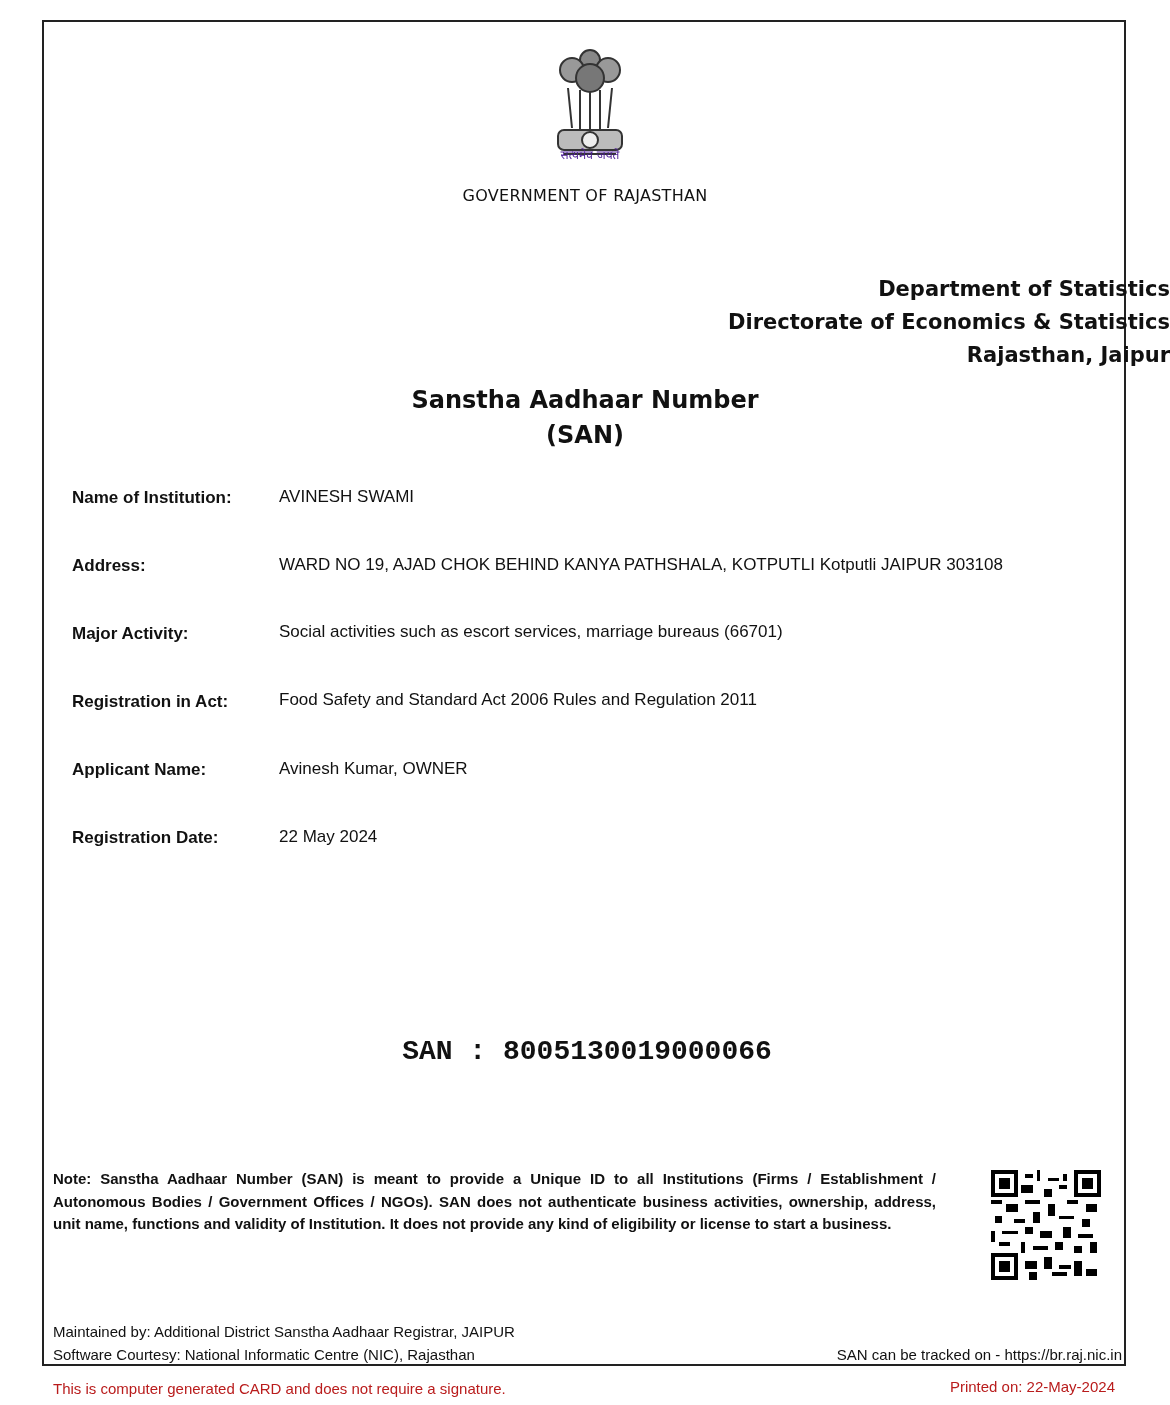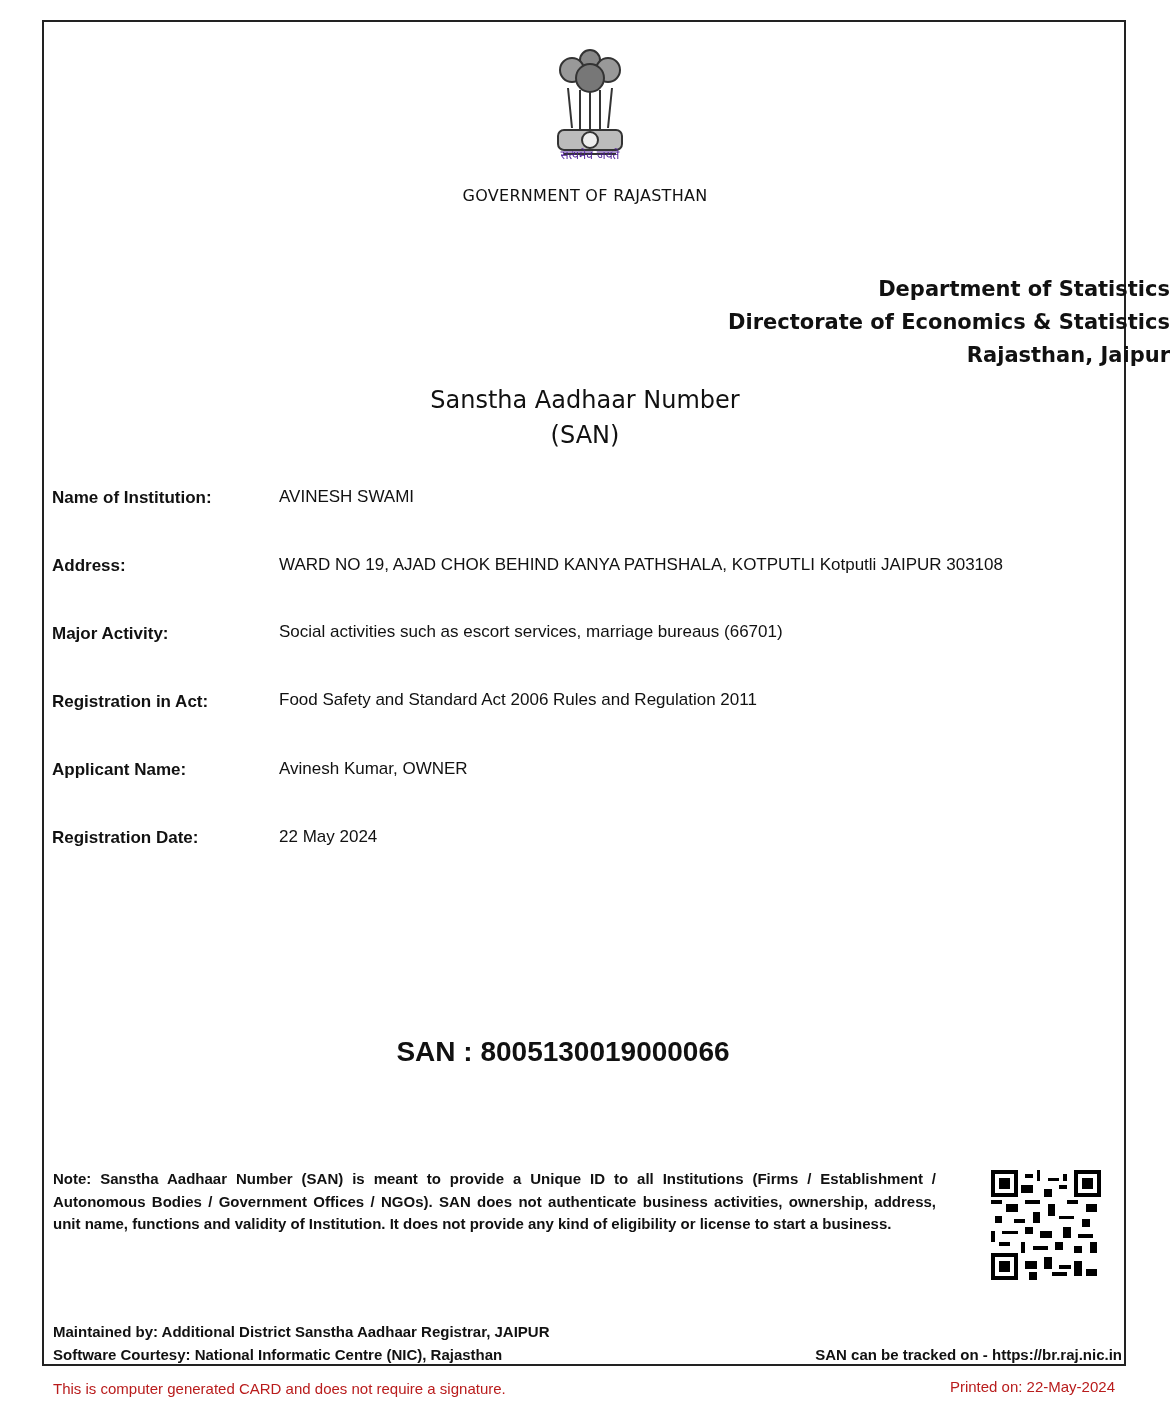--- a/index.html
+++ b/index.html
@@ -2,27 +2,27 @@
 <html><head>
 <meta charset="utf-8">
 <style>
   html, body { margin: 0; padding: 0; background: #ffffff; }
   body { width: 1170px; height: 1405px; position: relative; overflow: hidden; font-family: "Liberation Sans", sans-serif; color: #111; }
   .card { position: absolute; left: 42px; top: 20px; width: 1084px; height: 1346px; border: 2px solid #222; box-sizing: border-box; }
   .emblem { position: absolute; left: 548px; top: 28px; width: 84px; height: 140px; }
   .motto { position: absolute; left: 540px; top: 146px; width: 100px; text-align: center; font-family: "DejaVu Sans", sans-serif; font-size: 12px; color: #4c1d95; }
   .gov { position: absolute; left: 0; width: 1170px; top: 186px; text-align: center; font-family: "DejaVu Sans", sans-serif; font-weight: normal; font-size: 16px; letter-spacing: 0.3px; }
   .dept { position: absolute; left: 0; width: 1170px; text-align: right; font-family: "DejaVu Sans", sans-serif; font-weight: bold; font-size: 21px; margin-top: 36px; }
-  .title { position: absolute; left: 0; width: 1170px; text-align: center; font-family: "DejaVu Sans", sans-serif; font-weight: normal; font-size: 24px; }
-  .field-label { position: absolute; left: 52px; font-weight: bold; font-size: 17px; }
+  .title { position: absolute; left: 0; width: 1170px; text-align: center; font-family: "DejaVu Sans", sans-serif; font-weight: bold; font-size: 24px; }
+  .field-label { position: absolute; left: 72px; font-weight: bold; font-size: 17px; }
   .field-value { position: absolute; left: 279px; width: 760px; font-size: 17px; line-height: 24px; }
-  .san { position: absolute; left: 0; width: 1126px; top: 1036px; text-align: center; font-family: Liberation Sans, sans-serif; font-weight: bold; font-size: 28px; }
+  .san { position: absolute; left: 0; width: 1126px; top: 1036px; text-align: center; font-family: Liberation Mono, monospace; font-weight: bold; font-size: 28px; padding-left: 24px; }
   .note { position: absolute; left: 53px; top: 1168px; width: 883px; font-weight: bold; font-size: 15px; line-height: 22.5px; text-align: justify; }
   .qr { position: absolute; left: 988px; top: 1170px; width: 116px; height: 110px; }
-  .foot { position: absolute; font-weight: bold; font-size: 15px; }
+  .foot { position: absolute; font-weight: normal; font-size: 15px; }
   .below { position: absolute; font-size: 15px; color: #b91c1c; }
 </style>
 </head>
 <body>
 
 <div class="card"></div>
 
 <svg class="emblem" viewBox="0 0 84 120">
   <g fill="none" stroke="#333" stroke-width="2">
     <ellipse cx="42" cy="22" rx="10" ry="10" fill="#888"></ellipse>

